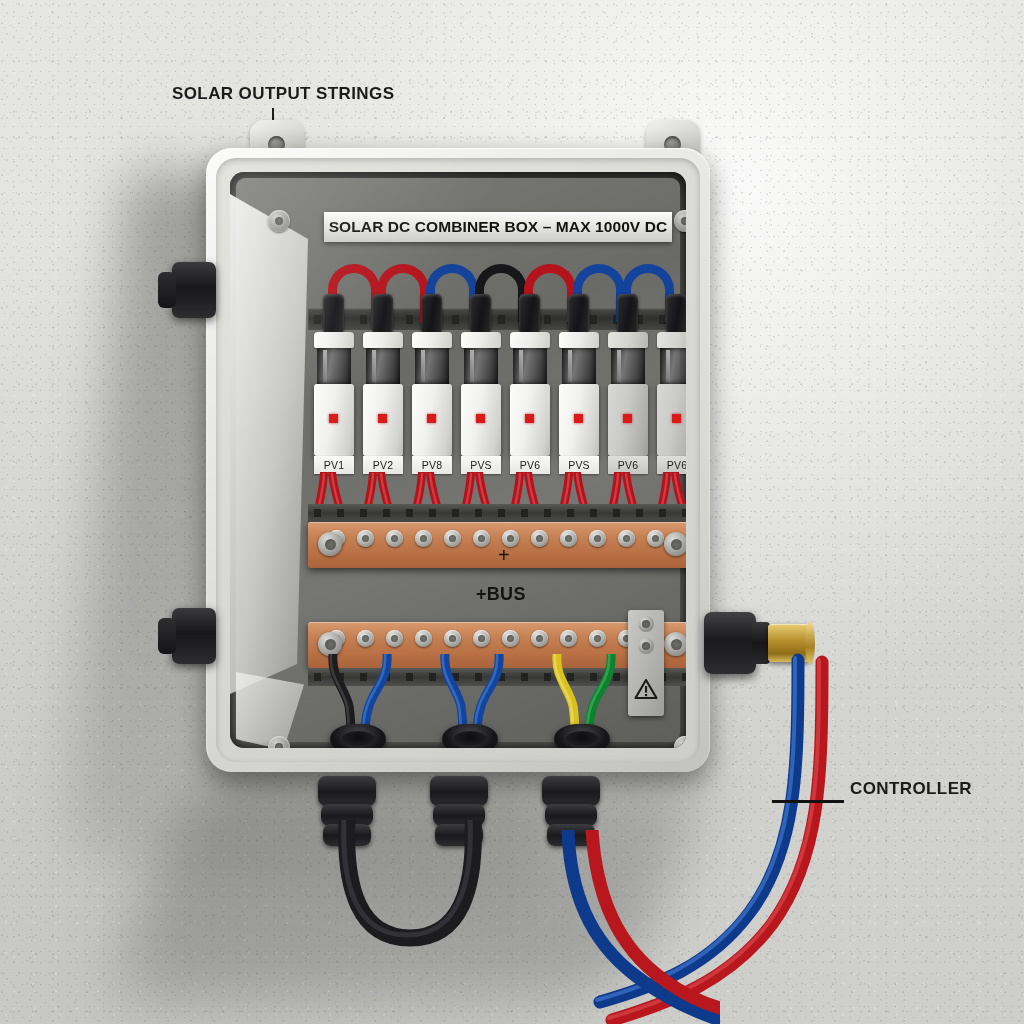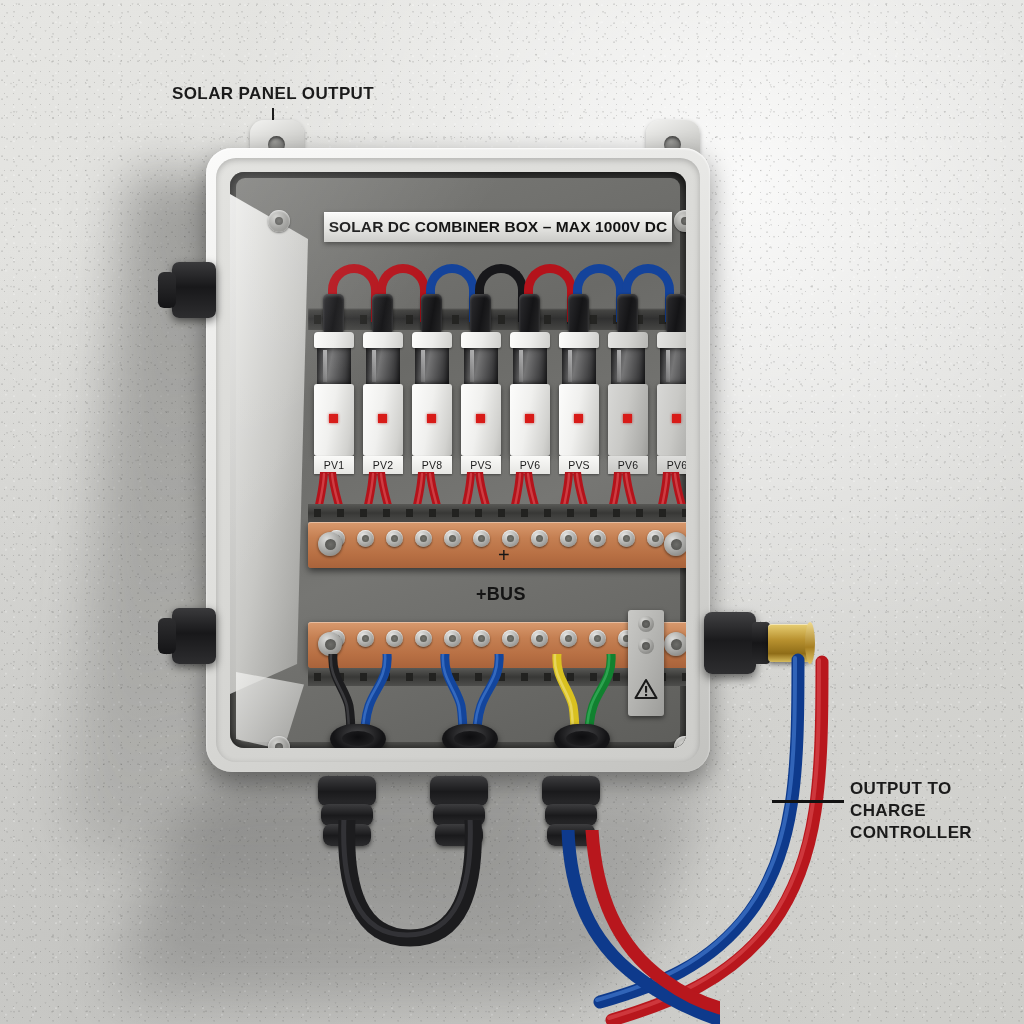--- a/index.html
+++ b/index.html
@@ -211,21 +211,21 @@
 <body>
 
 <div id="stage">
 
   <div class="wall"></div>
   <div class="wall-grain"></div>
   <div class="wall-speck"></div>
   <div class="cast-shadow"></div>
   <div class="cast-shadow2"></div>
 
-  <div class="anno" id="anno-strings">SOLAR PANEL OUTPUT</div>
+  <div class="anno" id="anno-strings">SOLAR OUTPUT STRINGS</div>
   <div class="lead-v"></div>
 
   <div id="box">
 
     <div class="ear" id="ear-tl"></div>
     <div class="ear" id="ear-tr"></div>
 
     <div class="shell"></div>
     <div class="lidlip"></div>
 
@@ -501,17 +501,16 @@
     <path d="M262 12 C262 126 260 208 212 274 C170 330 112 352 52 370" fill="none" stroke="#e4585c" stroke-width="4" stroke-linecap="round" opacity=".5" transform="translate(-3,-2)"></path>
   </svg>
 
   <svg class="outcable" style="left:540px;top:830px;width:180px;height:200px;" width="180" height="200" viewBox="0 0 180 200">
     <path d="M28 0 C30 60 48 110 96 146 C122 166 150 180 180 190" fill="none" stroke="#0e3a8c" stroke-width="13" stroke-linecap="round"></path>
     <path d="M52 0 C56 64 76 116 124 150 C146 166 166 174 180 178" fill="none" stroke="#b8171d" stroke-width="13" stroke-linecap="round"></path>
   </svg>
 
   <div class="lead-h"></div>
   <div class="anno" id="anno-output">
-    <div>OUTPUT TO CHARGE</div>
     <div>CONTROLLER</div>
   </div>
 
 </div>
 
 </body></html>

